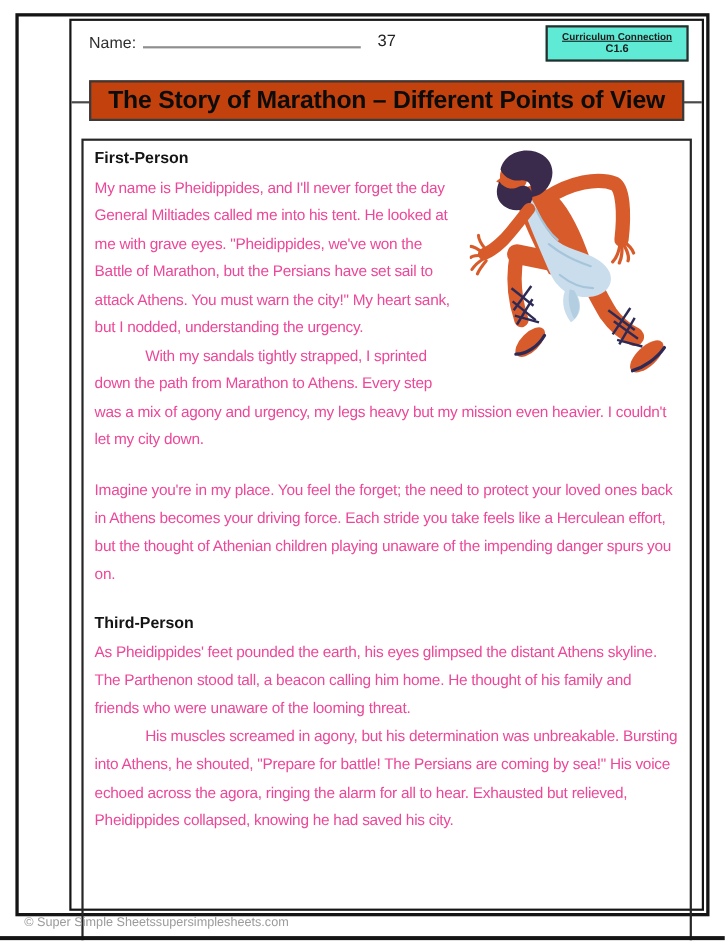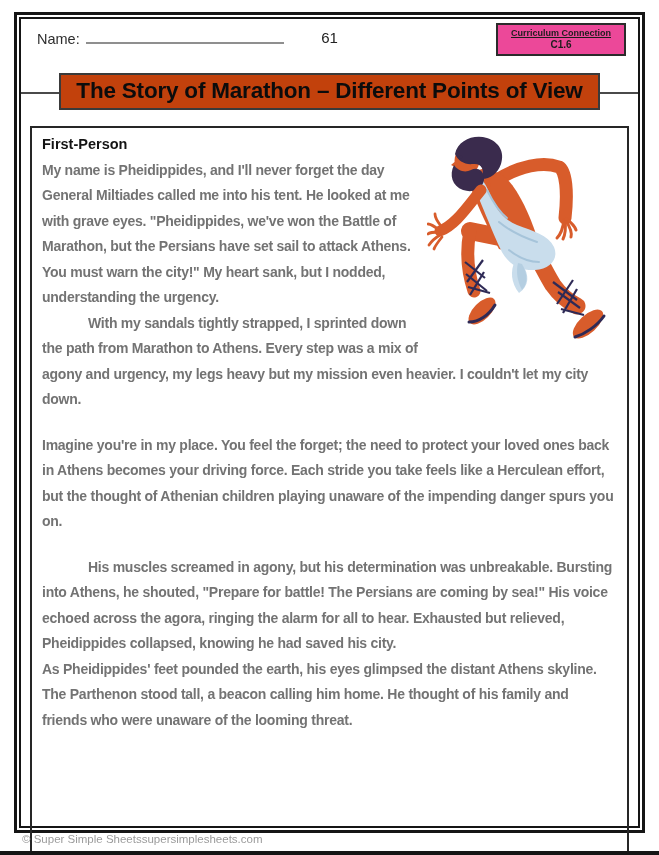--- a/index.html
+++ b/index.html
@@ -1,70 +1,70 @@
 <!DOCTYPE html>
 <html><head>
 <meta charset="utf-8">
 <style>
   html,body{margin:0;padding:0;background:#ffffff;}
   .page{position:relative;width:659px;height:855px;background:#fff;overflow:hidden;
         font-family:"Liberation Sans", sans-serif;}
   .frame{position:absolute;left:14px;top:12px;width:631px;height:821px;
-         border:3px solid #151515;box-sizing:border-box;background:#fff;}
+         border:3px solid #151515;box-sizing:border-box;background:#fff;padding-left:44px;}
   .frame-inner{margin:2px;border:2px solid #151515;height:calc(100% - 4px);
          box-sizing:border-box;position:relative;}
   
   .header{position:relative;display:flex;align-items:flex-start;
           padding:10px 12px 0 16px;height:40px;}
   .name-group{display:flex;align-items:baseline;}
   .name-label{font-size:14.5px;color:#2e2e2e;}
   .name-line{width:198px;border-bottom:2px solid #8f8f8f;height:13px;margin-left:6px;}
   .page-num{position:absolute;left:50%;top:10px;transform:translateX(-50%);
             font-size:15px;color:#222;}
-  .curriculum-box{margin-left:auto;margin-top:-6px;background:#ec4899;
+  .curriculum-box{margin-left:auto;margin-top:-6px;background:#5eead4;
             border:2px solid #2b2b2b;text-align:center;padding:2px 6px 3px;
             width:130px;box-sizing:border-box;}
   .curriculum-title{font-size:9px;font-weight:bold;text-decoration:underline;
             color:#1d1d1d;line-height:12px;}
   .curriculum-code{font-size:10px;font-weight:bold;color:#1d1d1d;line-height:12px;}
   
   .title-row{position:relative;margin-top:4px;height:40px;}
   .title-rule{position:absolute;left:0;right:0;top:19px;border-top:2px solid #4a4a4a;}
   .title-box{position:relative;margin:0 auto;width:fit-content;max-width:566px;
              background:#c2410c;border:2px solid #3a3a3a;padding:3px 15px 4px;
              font-size:22.5px;font-weight:bold;color:#0c0c0c;text-align:center;
              letter-spacing:-0.2px;white-space:nowrap;}
   
   .content-box{margin:13px 9px 0;border:2px solid #262626;box-sizing:border-box;
                height:764px;padding:4px 10px 0;overflow:hidden;}
   .runner-float{float:right;width:190px;height:222px;margin:2px 0 0 8px;}
   .section{margin-top:0;}
   .section + .section{margin-top:20px;}
   .section-heading{font-size:14.5px;font-weight:bold;color:#141414;line-height:25.5px;}
-  .para{font-size:14px;line-height:25.5px;color:#737373;letter-spacing:-0.25px;margin:0;font-weight:bold;}
+  .para{font-size:14px;line-height:25.5px;color:#ec4899;letter-spacing:-0.25px;margin:0;}
   .para.indent{text-indent:46px;}
   
   .footer{position:absolute;left:0;right:0;top:833px;display:flex;
           padding:0 30px 0 22px;
           font-size:11.5px;color:#9b9b9b;}
   .bottom-bar{position:absolute;left:0;bottom:0;width:100%;height:4px;background:#151515;}
 </style>
 </head>
 <body>
 
 <div class="page">
   <div class="frame">
     <div class="frame-inner">
 
       <div class="header">
         <div class="name-group">
           <span class="name-label">Name:</span>
           <span class="name-line"></span>
         </div>
-        <div class="page-num">61</div>
+        <div class="page-num">37</div>
         <div class="curriculum-box">
           <div class="curriculum-title">Curriculum Connection</div>
           <div class="curriculum-code">C1.6</div>
         </div>
       </div>
 
       <div class="title-row">
         <div class="title-rule"></div>
         <div class="title-box">The Story of Marathon – Different Points of View</div>
       </div>
@@ -139,22 +139,23 @@
           <div class="section-heading">First-Person</div>
           <p class="para">My name is Pheidippides, and I'll never forget the day General Miltiades called me into his tent. He looked at me with grave eyes. "Pheidippides, we've won the Battle of Marathon, but the Persians have set sail to attack Athens. You must warn the city!" My heart sank, but I nodded, understanding the urgency.</p>
           <p class="para indent">With my sandals tightly strapped, I sprinted down the path from Marathon to Athens. Every step was a mix of agony and urgency, my legs heavy but my mission even heavier. I couldn't let my city down.</p>
         </div>
 
         <div class="section">
           <p class="para">Imagine you're in my place. You feel the forget; the need to protect your loved ones back in Athens becomes your driving force. Each stride you take feels like a Herculean effort, but the thought of Athenian children playing unaware of the impending danger spurs you on.</p>
         </div>
 
         <div class="section">
+          <div class="section-heading">Third-Person</div>
+          <p class="para">As Pheidippides' feet pounded the earth, his eyes glimpsed the distant Athens skyline. The Parthenon stood tall, a beacon calling him home. He thought of his family and friends who were unaware of the looming threat.</p>
           <p class="para indent">His muscles screamed in agony, but his determination was unbreakable. Bursting into Athens, he shouted, "Prepare for battle! The Persians are coming by sea!" His voice echoed across the agora, ringing the alarm for all to hear. Exhausted but relieved, Pheidippides collapsed, knowing he had saved his city.</p>
-          <p class="para">As Pheidippides' feet pounded the earth, his eyes glimpsed the distant Athens skyline. The Parthenon stood tall, a beacon calling him home. He thought of his family and friends who were unaware of the looming threat.</p>
         </div>
 
       </div>
     </div>
   </div>
 
   <div class="footer">
     <span>© Super Simple Sheets</span>
     <span>supersimplesheets.com</span>
   </div>

